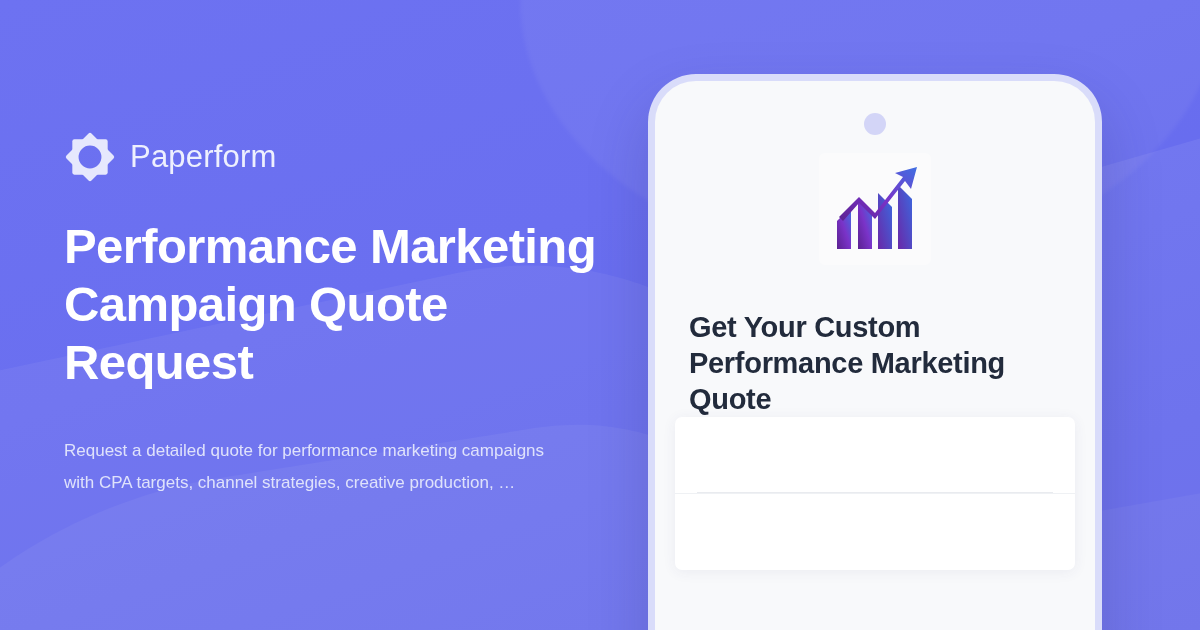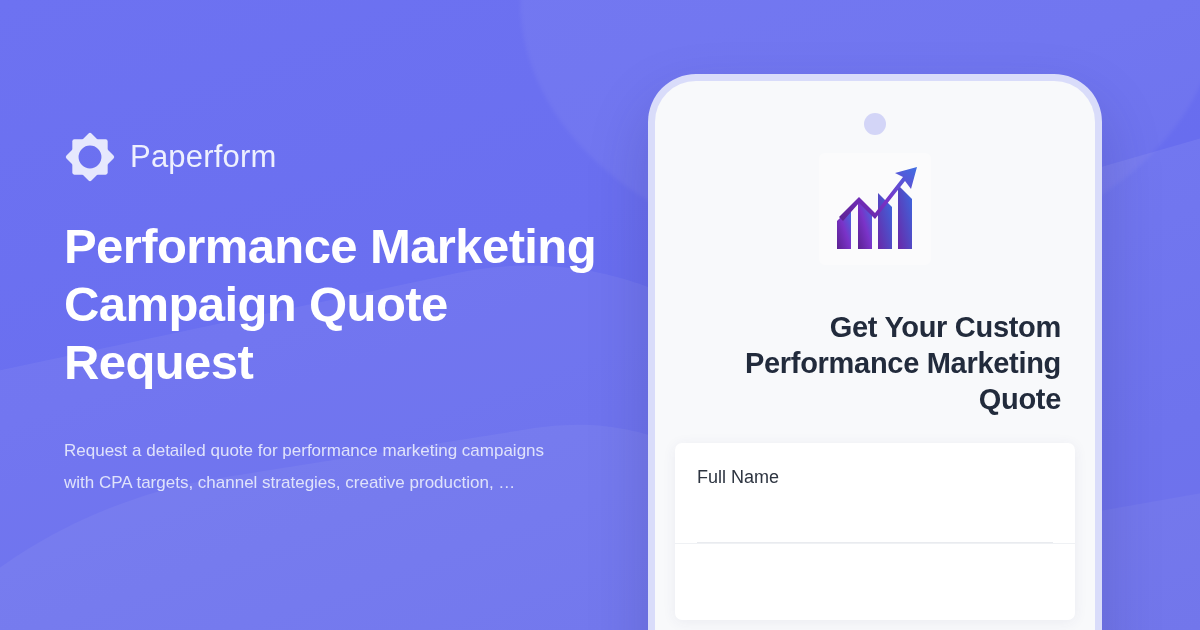--- a/index.html
+++ b/index.html
@@ -127,23 +127,22 @@
     display:flex; align-items:center; justify-content:center;
     margin-bottom:44px;
   }
   .form-logo svg { width:100px; height:100px; display:block; }
 
   .form-title {
     font-size:29px;
     line-height:36px;
     font-weight:700;
     color:#222b3c;
-    text-align:right;
+    text-align:left;
     letter-spacing:-0.3px;
-    margin-bottom:26px;
     max-width:372px;
   }
 
   .form-card {
     width:400px;
     background:#ffffff;
     border-radius:7px;
     box-shadow:0 2px 14px rgba(60,60,120,0.07);
     overflow:hidden;
   }
@@ -224,21 +223,20 @@
 
             <path d="M14 58 L34 38 L50 54 L78 18 L70 14 L92 8 L86 30 L80 22 L50 60 L34 44 L18 62 Z" fill="url(#g1)"></path>
           </svg>
         </span>
       </div>
 
       <h2 class="form-title">Get Your Custom Performance Marketing Quote</h2>
 
       <div class="form-card">
         <div class="field">
-          <div class="field-label">Full Name</div>
           <div class="field-input"></div>
         </div>
         <div class="field">
           <div class="field-input"></div>
         </div>
       </div>
 
     </div>
   </div>
 

